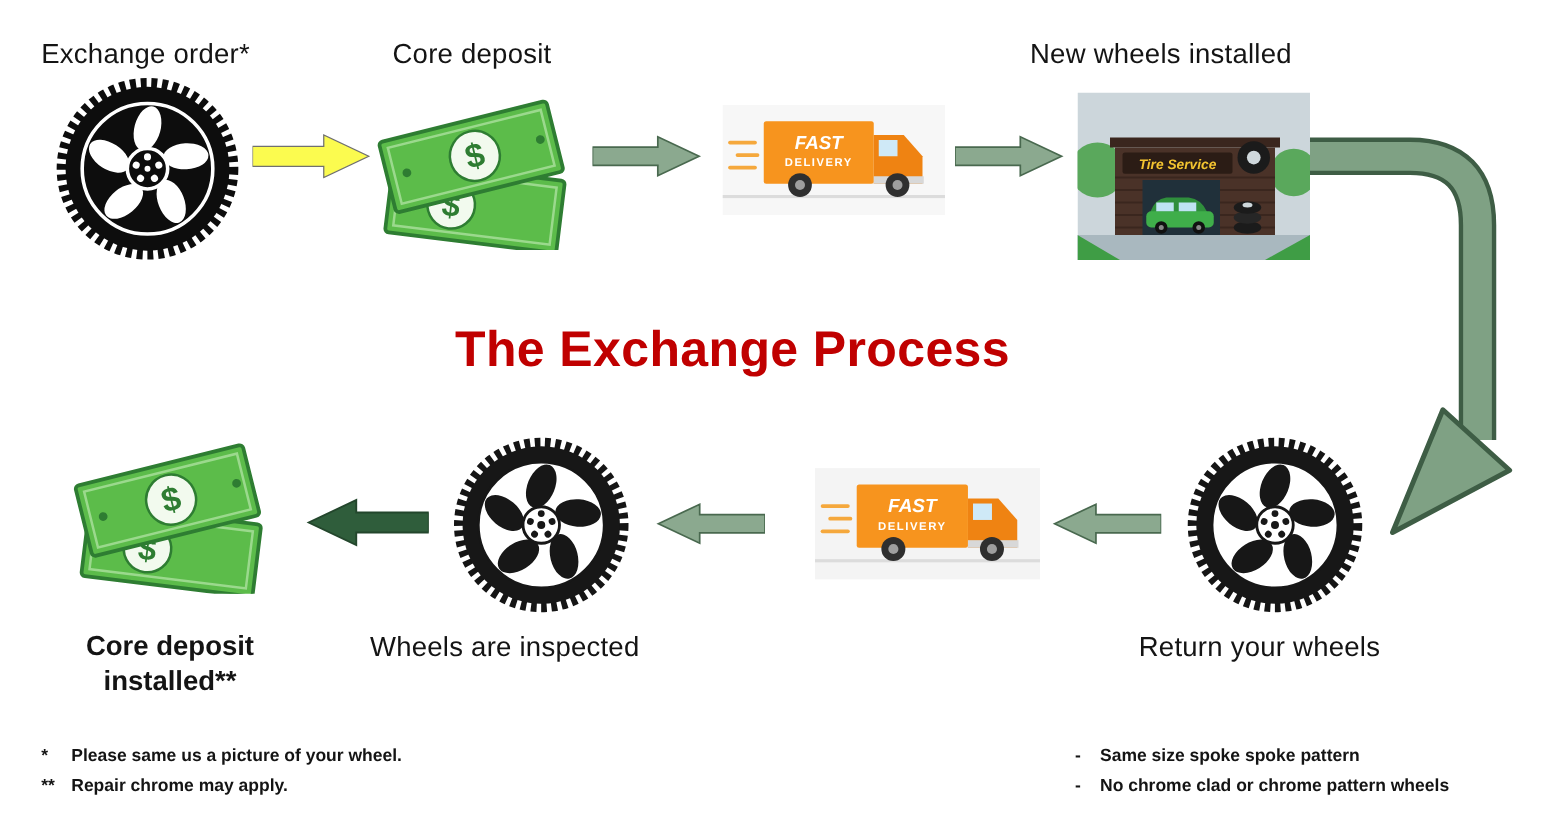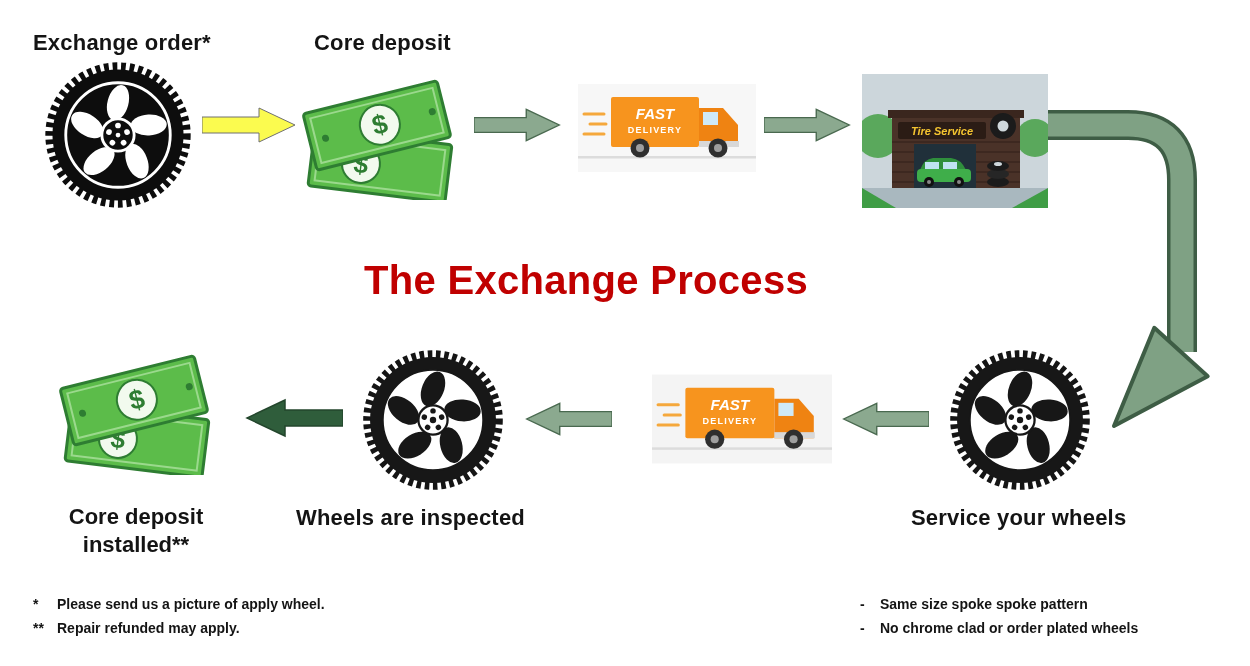--- a/index.html
+++ b/index.html
@@ -1,19 +1,19 @@
 <!DOCTYPE html>
 <html><head>
 <meta charset="utf-8">
 <style>
   * { margin:0; padding:0; box-sizing:border-box; }
   body { background:#ffffff; font-family:"Liberation Sans", sans-serif; }
   .canvas { position:relative; width:1250px; height:666px; background:#ffffff; overflow:hidden; }
   .abs { position:absolute; }
-  .step-label { position:absolute; font-size:22px; font-weight:700; color:#141414; letter-spacing:.2px; white-space:nowrap; }
+  .step-label { position:absolute; font-size:22px; font-weight:400; color:#141414; letter-spacing:.2px; white-space:nowrap; }
   .title { position:absolute; left:0; width:1152px; top:258px; text-align:center;
            font-size:40px; font-weight:700; color:#C00000; letter-spacing:.3px;padding-left:20px; }
   .refund-label { position:absolute; left:30px; top:503px; width:212px; text-align:center;
                   font-size:22px; font-weight:600; color:#141414; line-height:1.25; }
   .footnotes { position:absolute; font-size:14px; font-weight:600; color:#141414; }
   .fn-row { display:flex; margin-bottom:8px; }
   .fn-marker { width:24px; flex:none; }
   svg { display:block; }
 </style>
 </head>
@@ -109,20 +109,21 @@
     <circle cx="62" cy="64" r="9.5" fill="#2f2f2f"></circle>
       <circle cx="62" cy="64" r="4" fill="#9e9e9e"></circle>
     <circle cx="140" cy="64" r="9.5" fill="#2f2f2f"></circle>
       <circle cx="140" cy="64" r="4" fill="#9e9e9e"></circle>
   </svg>
 
   <svg class="abs" style="left:764px; top:107px;" width="88" height="36" viewBox="0 0 96 36">
     <polygon points="0,10 57,10 57,1 93,18 57,35 57,26 0,26" fill="#8BA98F" stroke="#49694F" stroke-width="1.5"></polygon>
   </svg>
 
+  <div class="step-label" style="left:824px; top:30px;">New wheels installed</div>
 
   <svg class="abs" style="left:862px; top:74px;" width="186" height="134" viewBox="0 0 186 134">
     <rect width="186" height="134" fill="#ccd6db"></rect>
     <circle cx="16" cy="62" r="22" fill="#5aa85c"></circle>
     <circle cx="173" cy="64" r="19" fill="#5aa85c"></circle>
     <rect x="0" y="114" width="186" height="20" fill="#a9b8bf"></rect>
     <polygon points="0,114 34,134 0,134" fill="#3f9d45"></polygon>
     <polygon points="186,114 150,134 186,134" fill="#3f9d45"></polygon>
     <rect x="26" y="36" width="136" height="8" fill="#3a261e"></rect>
     <rect x="30" y="44" width="128" height="70" fill="#4a3228"></rect>
@@ -293,37 +294,37 @@
     <circle cx="80" cy="80" r="3.5" fill="#171717"></circle>
   </svg>
 
   <div class="refund-label">
     <div>Core deposit</div>
     <div>installed**</div>
   </div>
 
   <div class="step-label" style="left:296px; top:505px;">Wheels are inspected</div>
 
-  <div class="step-label" style="left:911px; top:505px;">Service your wheels</div>
+  <div class="step-label" style="left:911px; top:505px;">Return your wheels</div>
 
   <div class="footnotes" style="left:33px; top:596px;">
     <div class="fn-row">
       <span class="fn-marker">*</span>
-      <span>Please send us a picture of apply wheel.</span>
+      <span>Please same us a picture of your wheel.</span>
     </div>
     <div class="fn-row">
       <span class="fn-marker">**</span>
-      <span>Repair refunded may apply.</span>
+      <span>Repair chrome may apply.</span>
     </div>
   </div>
 
   <div class="footnotes" style="left:860px; top:596px;">
     <div class="fn-row">
       <span class="fn-marker" style="width:20px;">-</span>
       <span>Same size spoke spoke pattern</span>
     </div>
     <div class="fn-row">
       <span class="fn-marker" style="width:20px;">-</span>
-      <span>No chrome clad or order plated wheels</span>
+      <span>No chrome clad or chrome pattern wheels</span>
     </div>
   </div>
 
 </div>
 
 </body></html>

